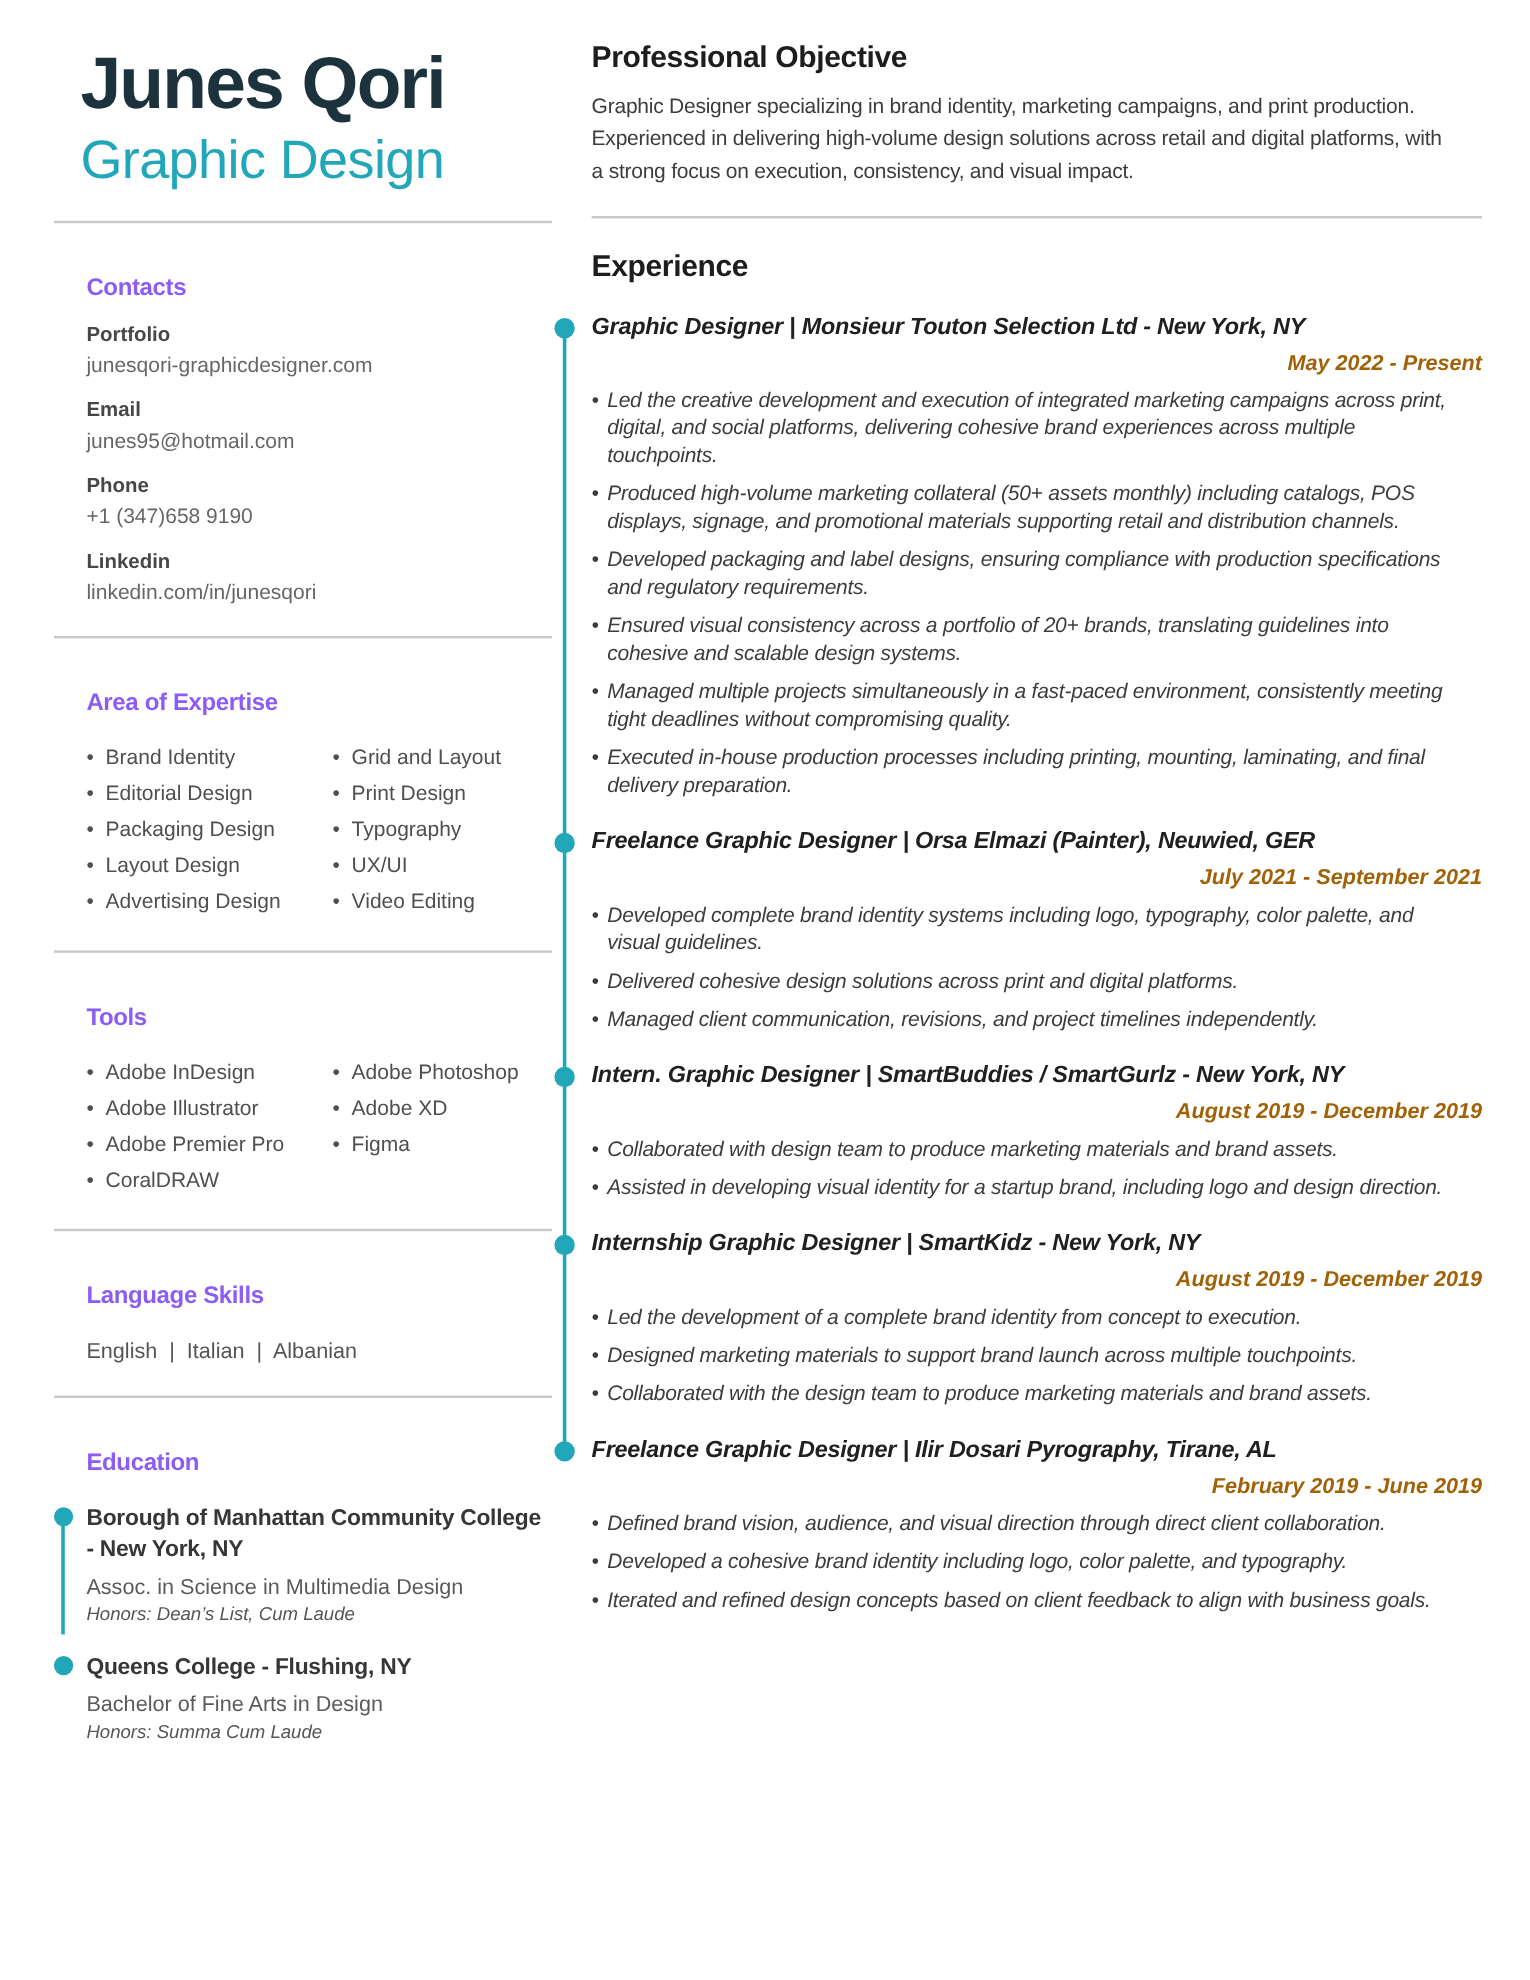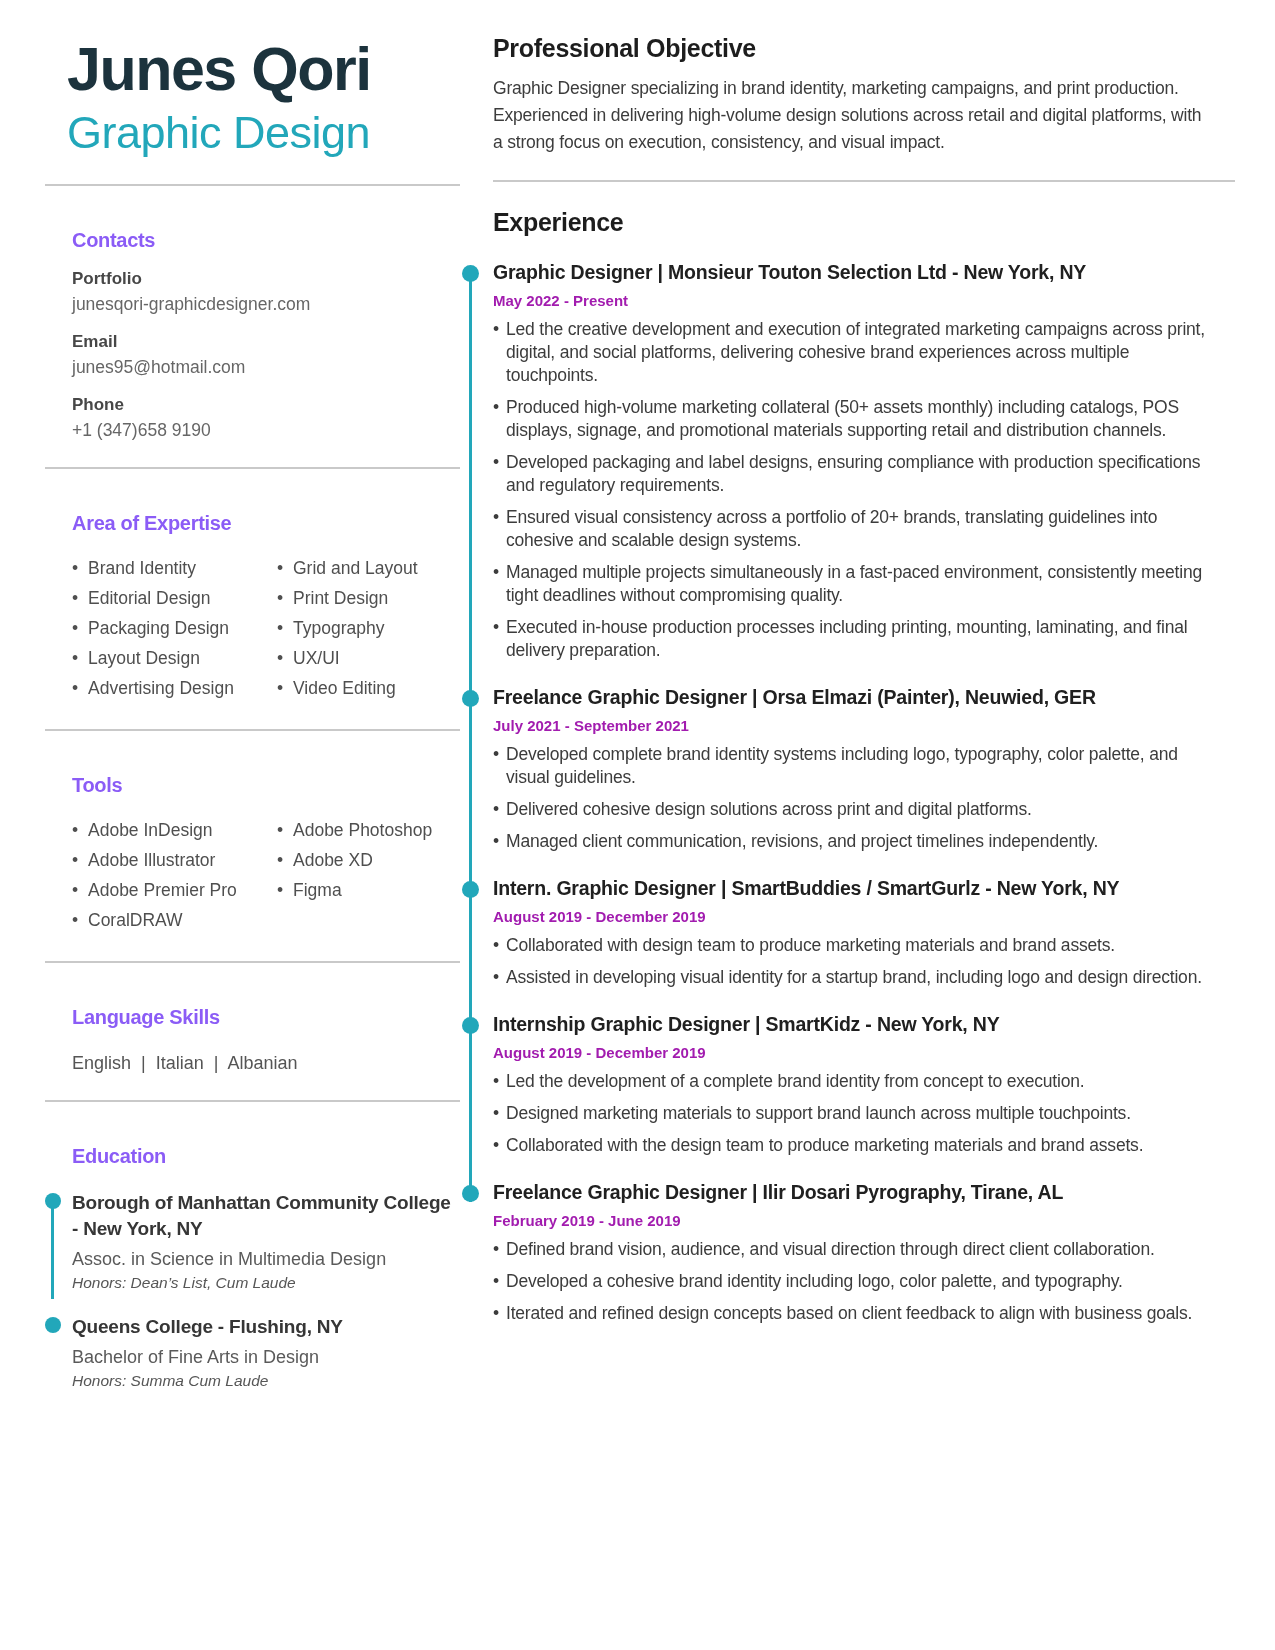--- a/index.html
+++ b/index.html
@@ -32,26 +32,26 @@
   .edu-item .tl-dot { position:absolute; left:-27px; top:3px; width:16px; height:16px; border-radius:50%; background:#22a7ba; }
   .edu-school { font-size:19px; font-weight:bold; color:#363636; line-height:26px; letter-spacing:-0.2px; }
   .edu-degree { font-size:18px; color:#5a5a5a; margin-top:7px; }
   .edu-honors { font-size:15.5px; color:#565656; font-style:italic; margin-top:4px; }
   
   .main { position:absolute; left:493px; top:34px; width:742px; }
   .main-title { font-size:25px; font-weight:bold; color:#1d1d1d; letter-spacing:-0.3px; }
   .objective-text { font-size:17.5px; color:#3c3c3c; line-height:27px; margin-top:12px; letter-spacing:-0.2px; max-width:710px; }
   .main .rule { margin-top:24px; }
   .exp-title { margin-top:26px; }
-  .jobs { position:relative; margin-top:4px; }
+  .jobs { position:relative; margin-top:4px;font-style:italic; }
   .jobs .tl-line { left:-24px; }
   .job { position:relative; margin-top:24px; }
   .job .tl-dot { position:absolute; left:-31px; top:4px; width:17px; height:17px; border-radius:50%; background:#22a7ba; }
   .job-title { font-size:19.5px; font-weight:bold; color:#202020; letter-spacing:-0.2px; }
-  .job-dates { font-size:15px; font-weight:bold; color:#a21caf; margin-top:8px; }
+  .job-dates { font-size:18px; font-weight:bold; color:#a16207; margin-top:8px;text-align:right; }
   .job-bullets { list-style:none; margin-top:4px; }
   .job-bullets li { position:relative; padding-left:13px; font-size:17.5px; color:#3c3c3c; line-height:23px; margin-top:9px; letter-spacing:-0.2px; max-width:715px; }
   .job-bullets li::before { content:"\2022"; position:absolute; left:0; }
   .bottom-bar { position:absolute; left:488px; top:1633px; width:744px; height:7px; background:#22a7ba; }
 </style>
 </head>
 <body>
 
 <div class="page">
 
@@ -72,20 +72,24 @@
           <div class="contact-value">junesqori-graphicdesigner.com</div>
         </div>
         <div>
           <div class="contact-label">Email</div>
           <div class="contact-value">junes95@hotmail.com</div>
         </div>
         <div>
           <div class="contact-label">Phone</div>
           <div class="contact-value">+1 (347)658 9190</div>
         </div>
+        <div>
+          <div class="contact-label">Linkedin</div>
+          <div class="contact-value">linkedin.com/in/junesqori</div>
+        </div>
       </div>
     </div>
 
     <hr class="rule">
 
     <div class="side-section">
       <div class="side-title">Area of Expertise</div>
       <div class="two-col">
         <ul class="dot-list">
           <li>Brand Identity</li>

